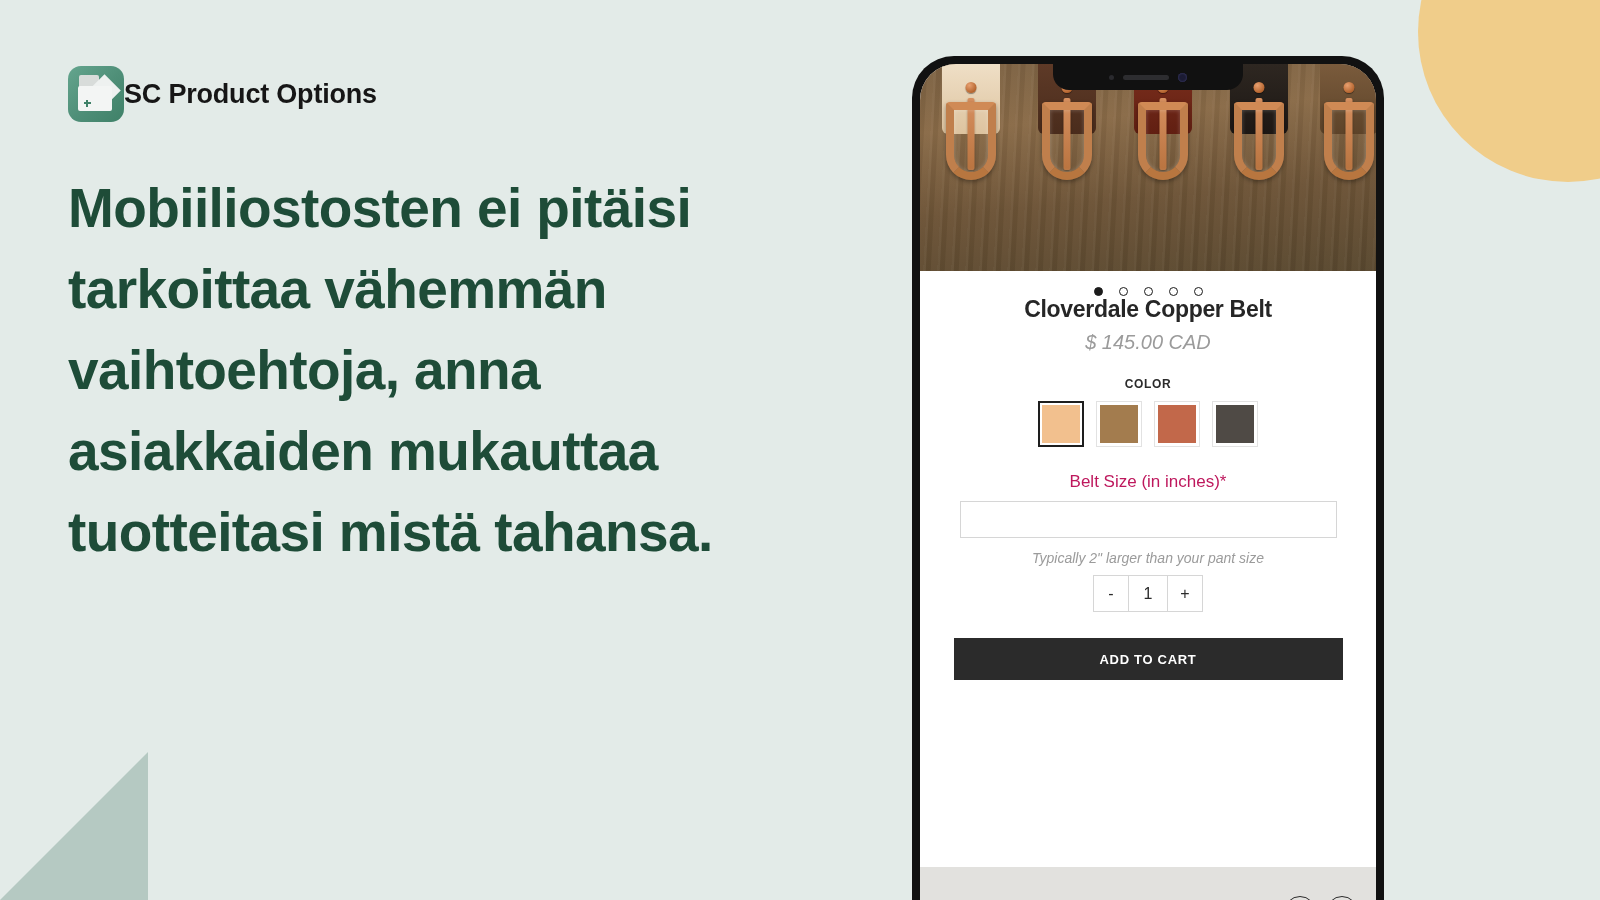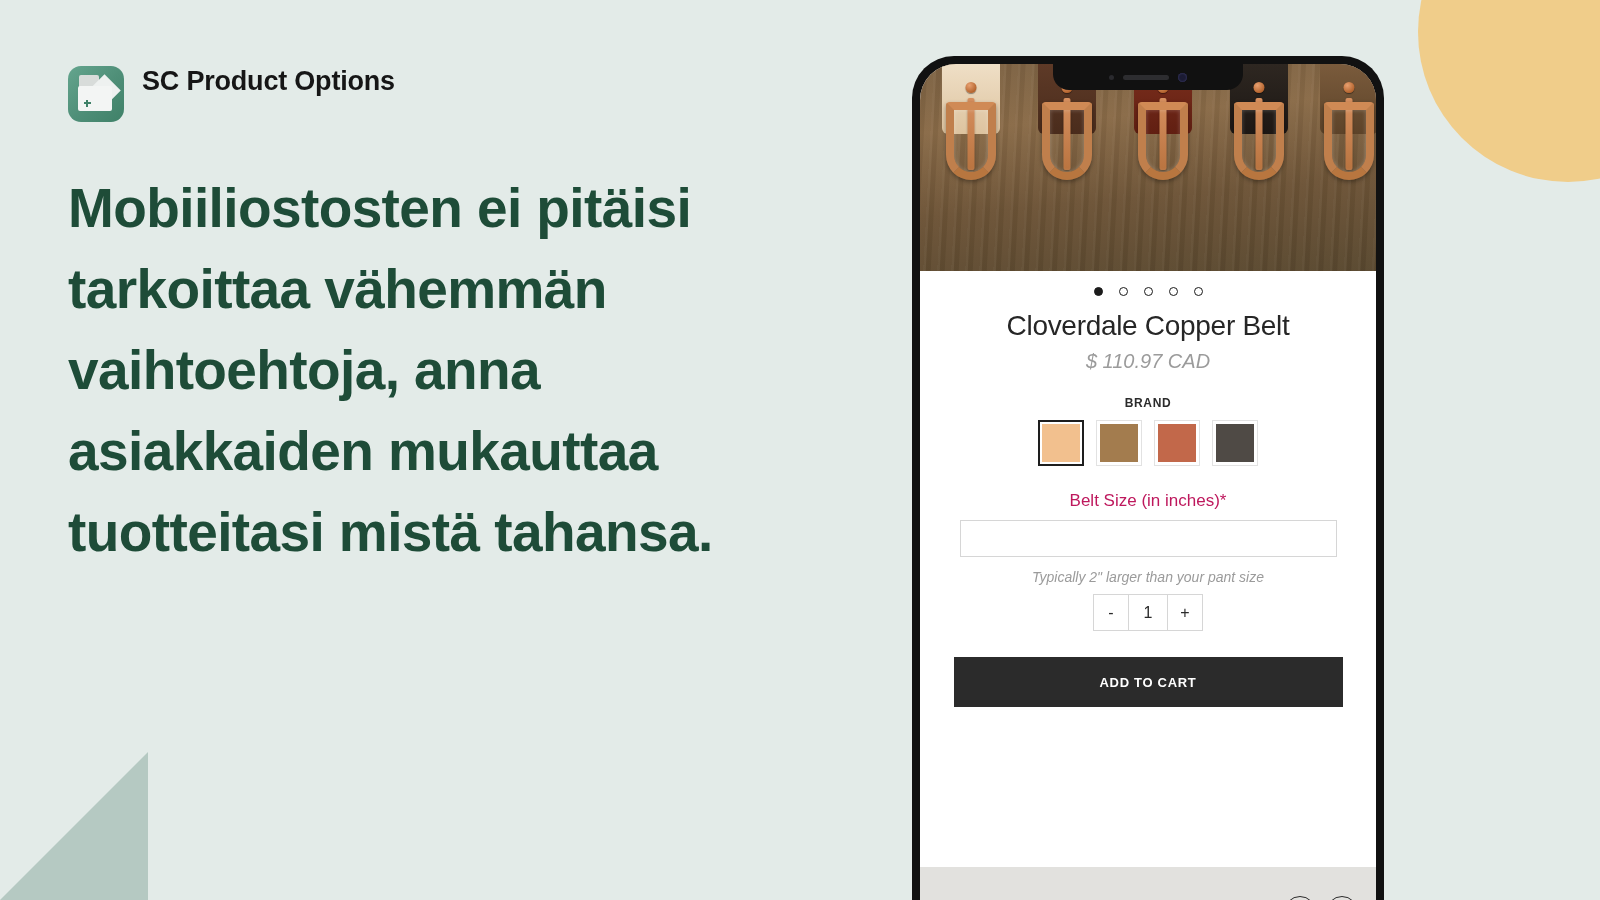--- a/index.html
+++ b/index.html
@@ -26,21 +26,21 @@
     clip-path:polygon(100% 0, 100% 100%, 0 100%);
   }
 
   
   .left-col {
     position:absolute;
     left:68px; top:66px;
     width:780px;
   }
   .brandbar {
-    display:flex; align-items:flex-start; gap:18px;
+    display:flex; align-items:center; 
     margin-bottom:46px;
   }
   .logo-mark {
     width:56px; height:56px; border-radius:13px;
     background:linear-gradient(135deg,#64a58e 0%, #4f8f78 52%, #3f8168 100%);
     position:relative; overflow:hidden;
     flex:0 0 auto;
   }
   .logo-mark .doc-back {
     position:absolute; left:11px; top:9px;
@@ -173,22 +173,22 @@
     background:#fff;
   }
   .dots {
     display:flex; justify-content:center; gap:16px;
     margin-top:16px;
   }
   .dot { width:9px; height:9px; border-radius:50%; border:1.4px solid #1b1b1b; }
   .dot.active { background:#1b1b1b; }
   .product-title {
     text-align:center;
-    font-size:28px; font-weight:normal;
-    color:#262626; margin-top:14px;
+    font-size:23px; font-weight:bold;
+    color:#262626; margin-top:0;
     letter-spacing:-0.3px;
   }
   .product-price {
     text-align:center;
     font-size:20px; font-style:italic;
     color:#9b9b9b; margin-top:8px;
   }
   .opt-label {
     text-align:center;
     font-size:12px; font-weight:bold;
@@ -239,21 +239,21 @@
     display:flex; align-items:center; justify-content:center;
     font-size:16px; color:#2b2b2b;
     background:#fff;
   }
   .qty .val { border-left:1px solid #d6d6d6; border-right:1px solid #d6d6d6; width:40px; }
 
   .atc {
     display:block;
     width:calc(100% - 35px);
     margin:26px auto 0 auto;
-    height:50px;
+    height:42px;
     background:#2b2b2b; color:#ffffff;
     border:none;
     font-size:13px; font-weight:bold;
     letter-spacing:0.7px;
     font-family:"Liberation Sans", sans-serif;
     cursor:pointer;
   }
 
   
   .navbar {
@@ -352,23 +352,23 @@
 
       <div class="dots">
         <span class="dot active"></span>
         <span class="dot"></span>
         <span class="dot"></span>
         <span class="dot"></span>
         <span class="dot"></span>
       </div>
 
       <div class="product-title">Cloverdale Copper Belt</div>
-      <div class="product-price">$ 110.97 CAD</div>
-
-      <div class="opt-label">BRAND</div>
+      <div class="product-price">$ 145.00 CAD</div>
+
+      <div class="opt-label">COLOR</div>
       <div class="swatches">
         <div class="swatch selected">
           <div class="chip" style="background:#f2c08e"></div>
         </div>
         <div class="swatch">
           <div class="chip" style="background:#a37c4e"></div>
         </div>
         <div class="swatch">
           <div class="chip" style="background:#c2684a"></div>
         </div>

